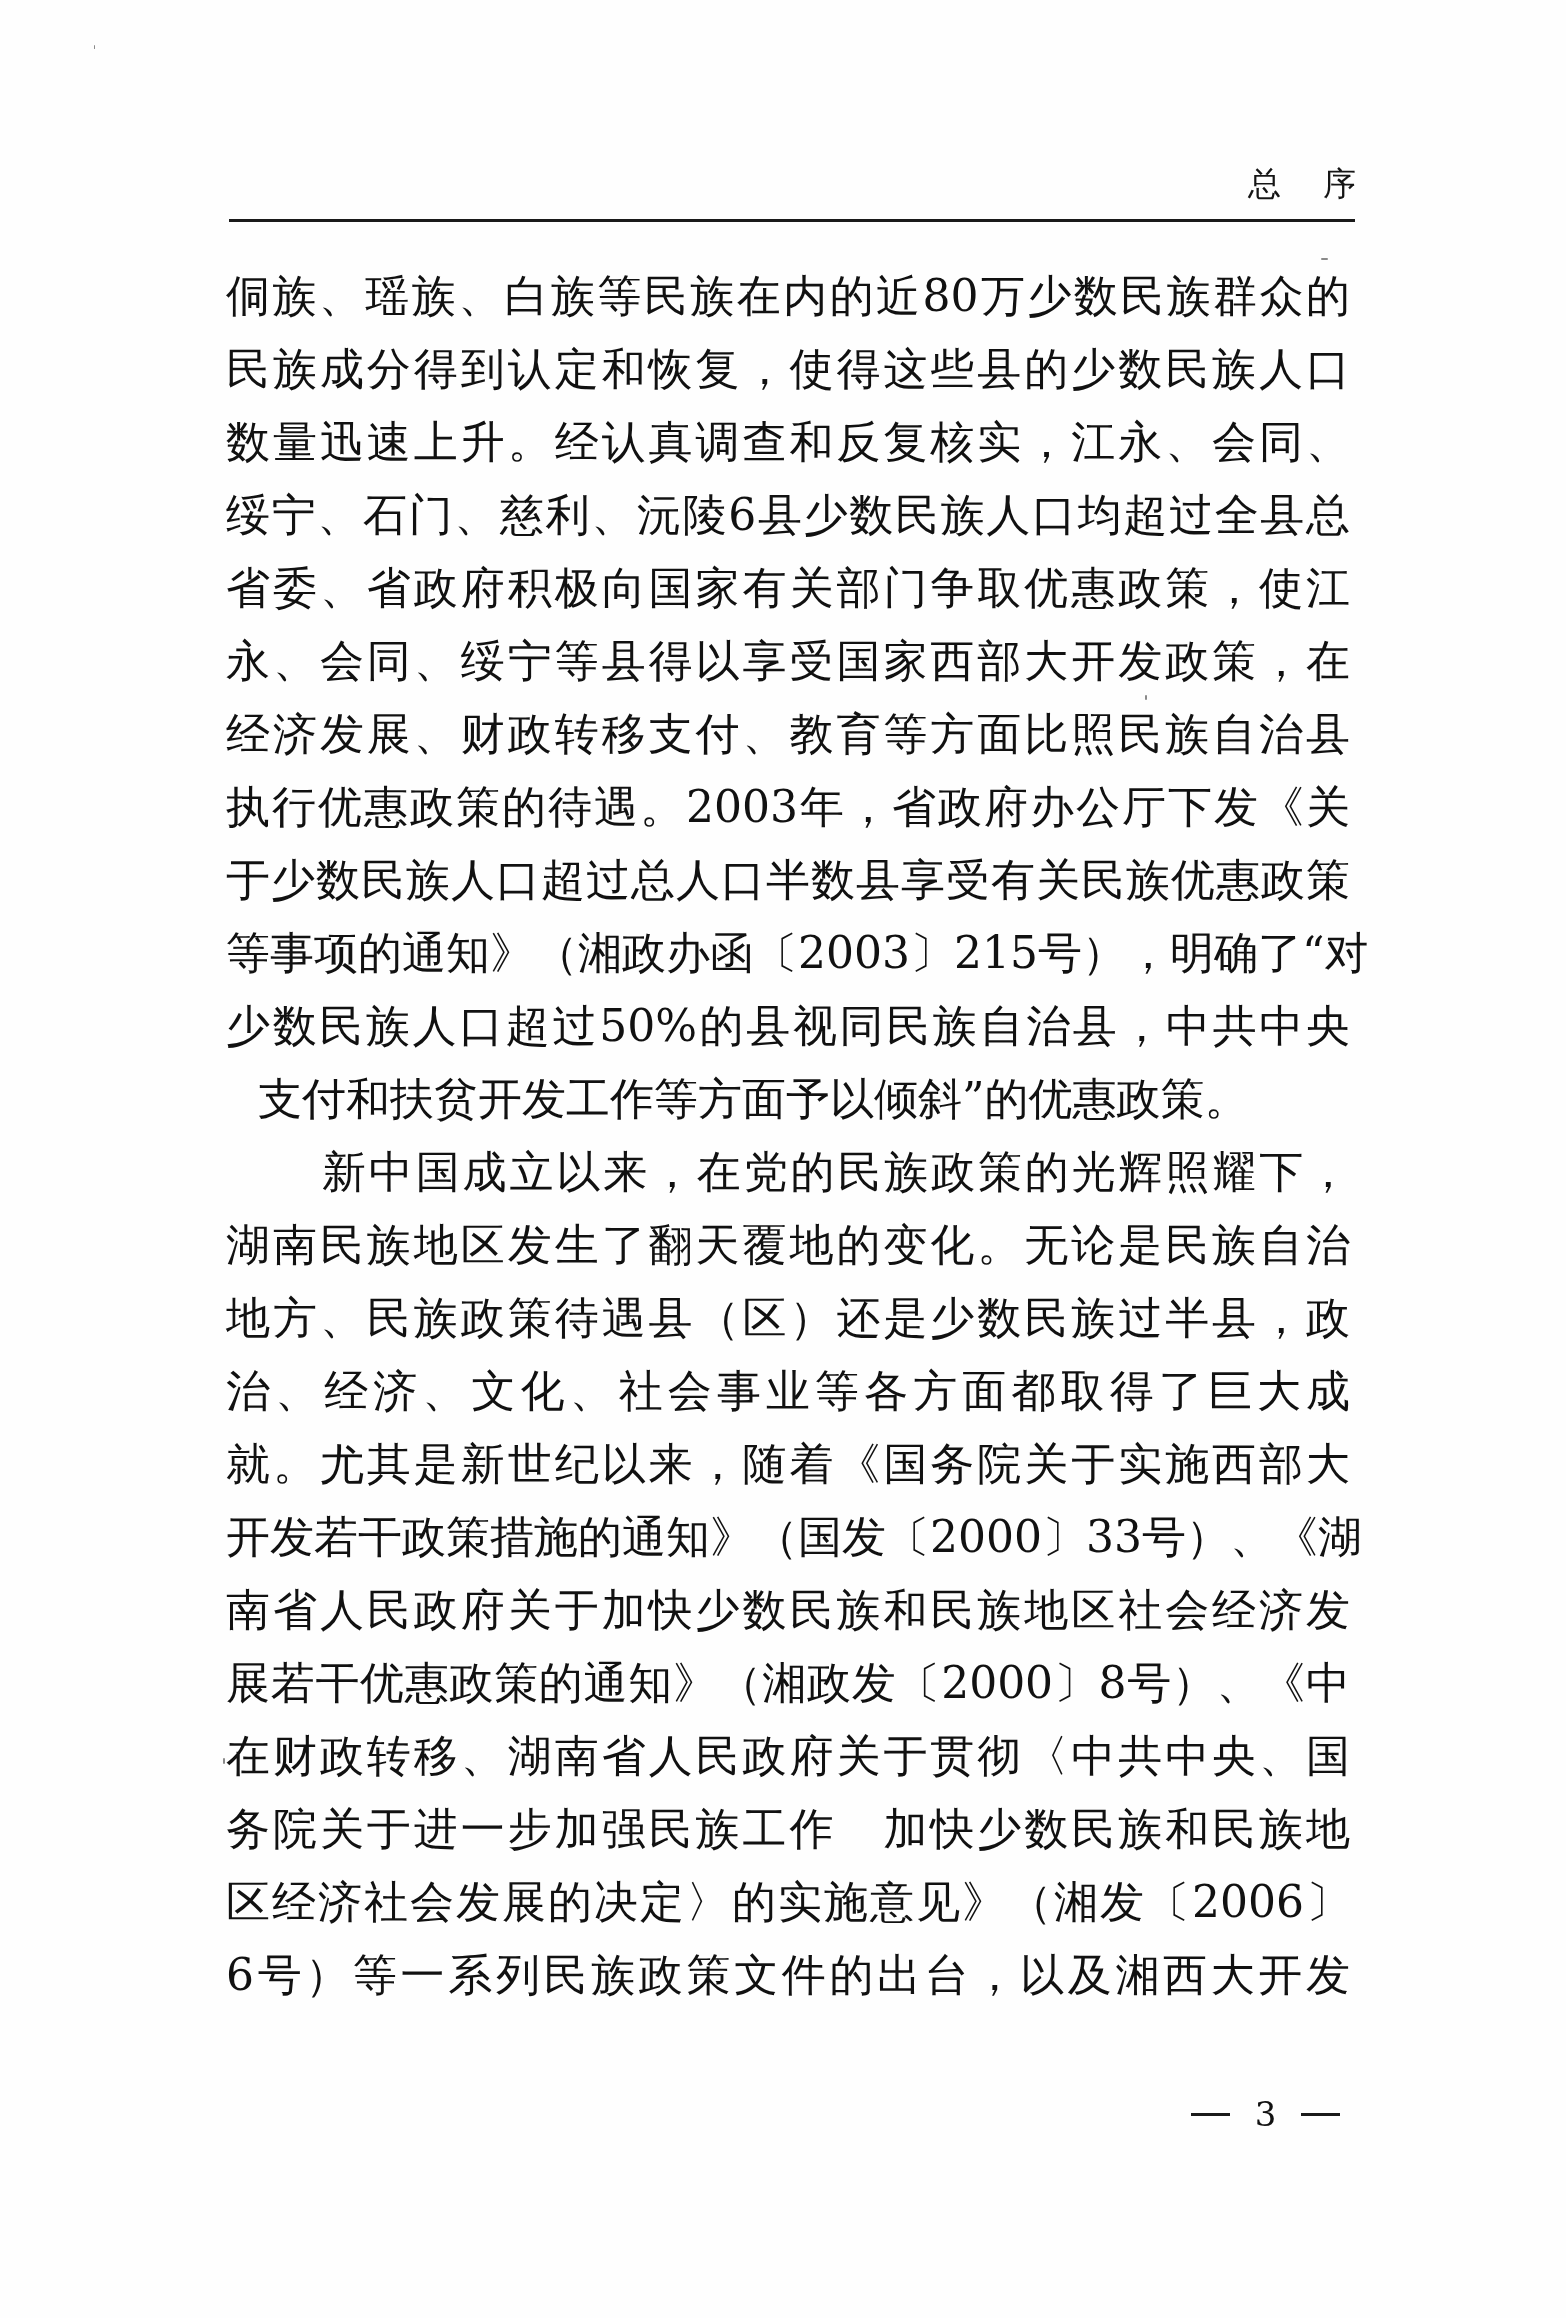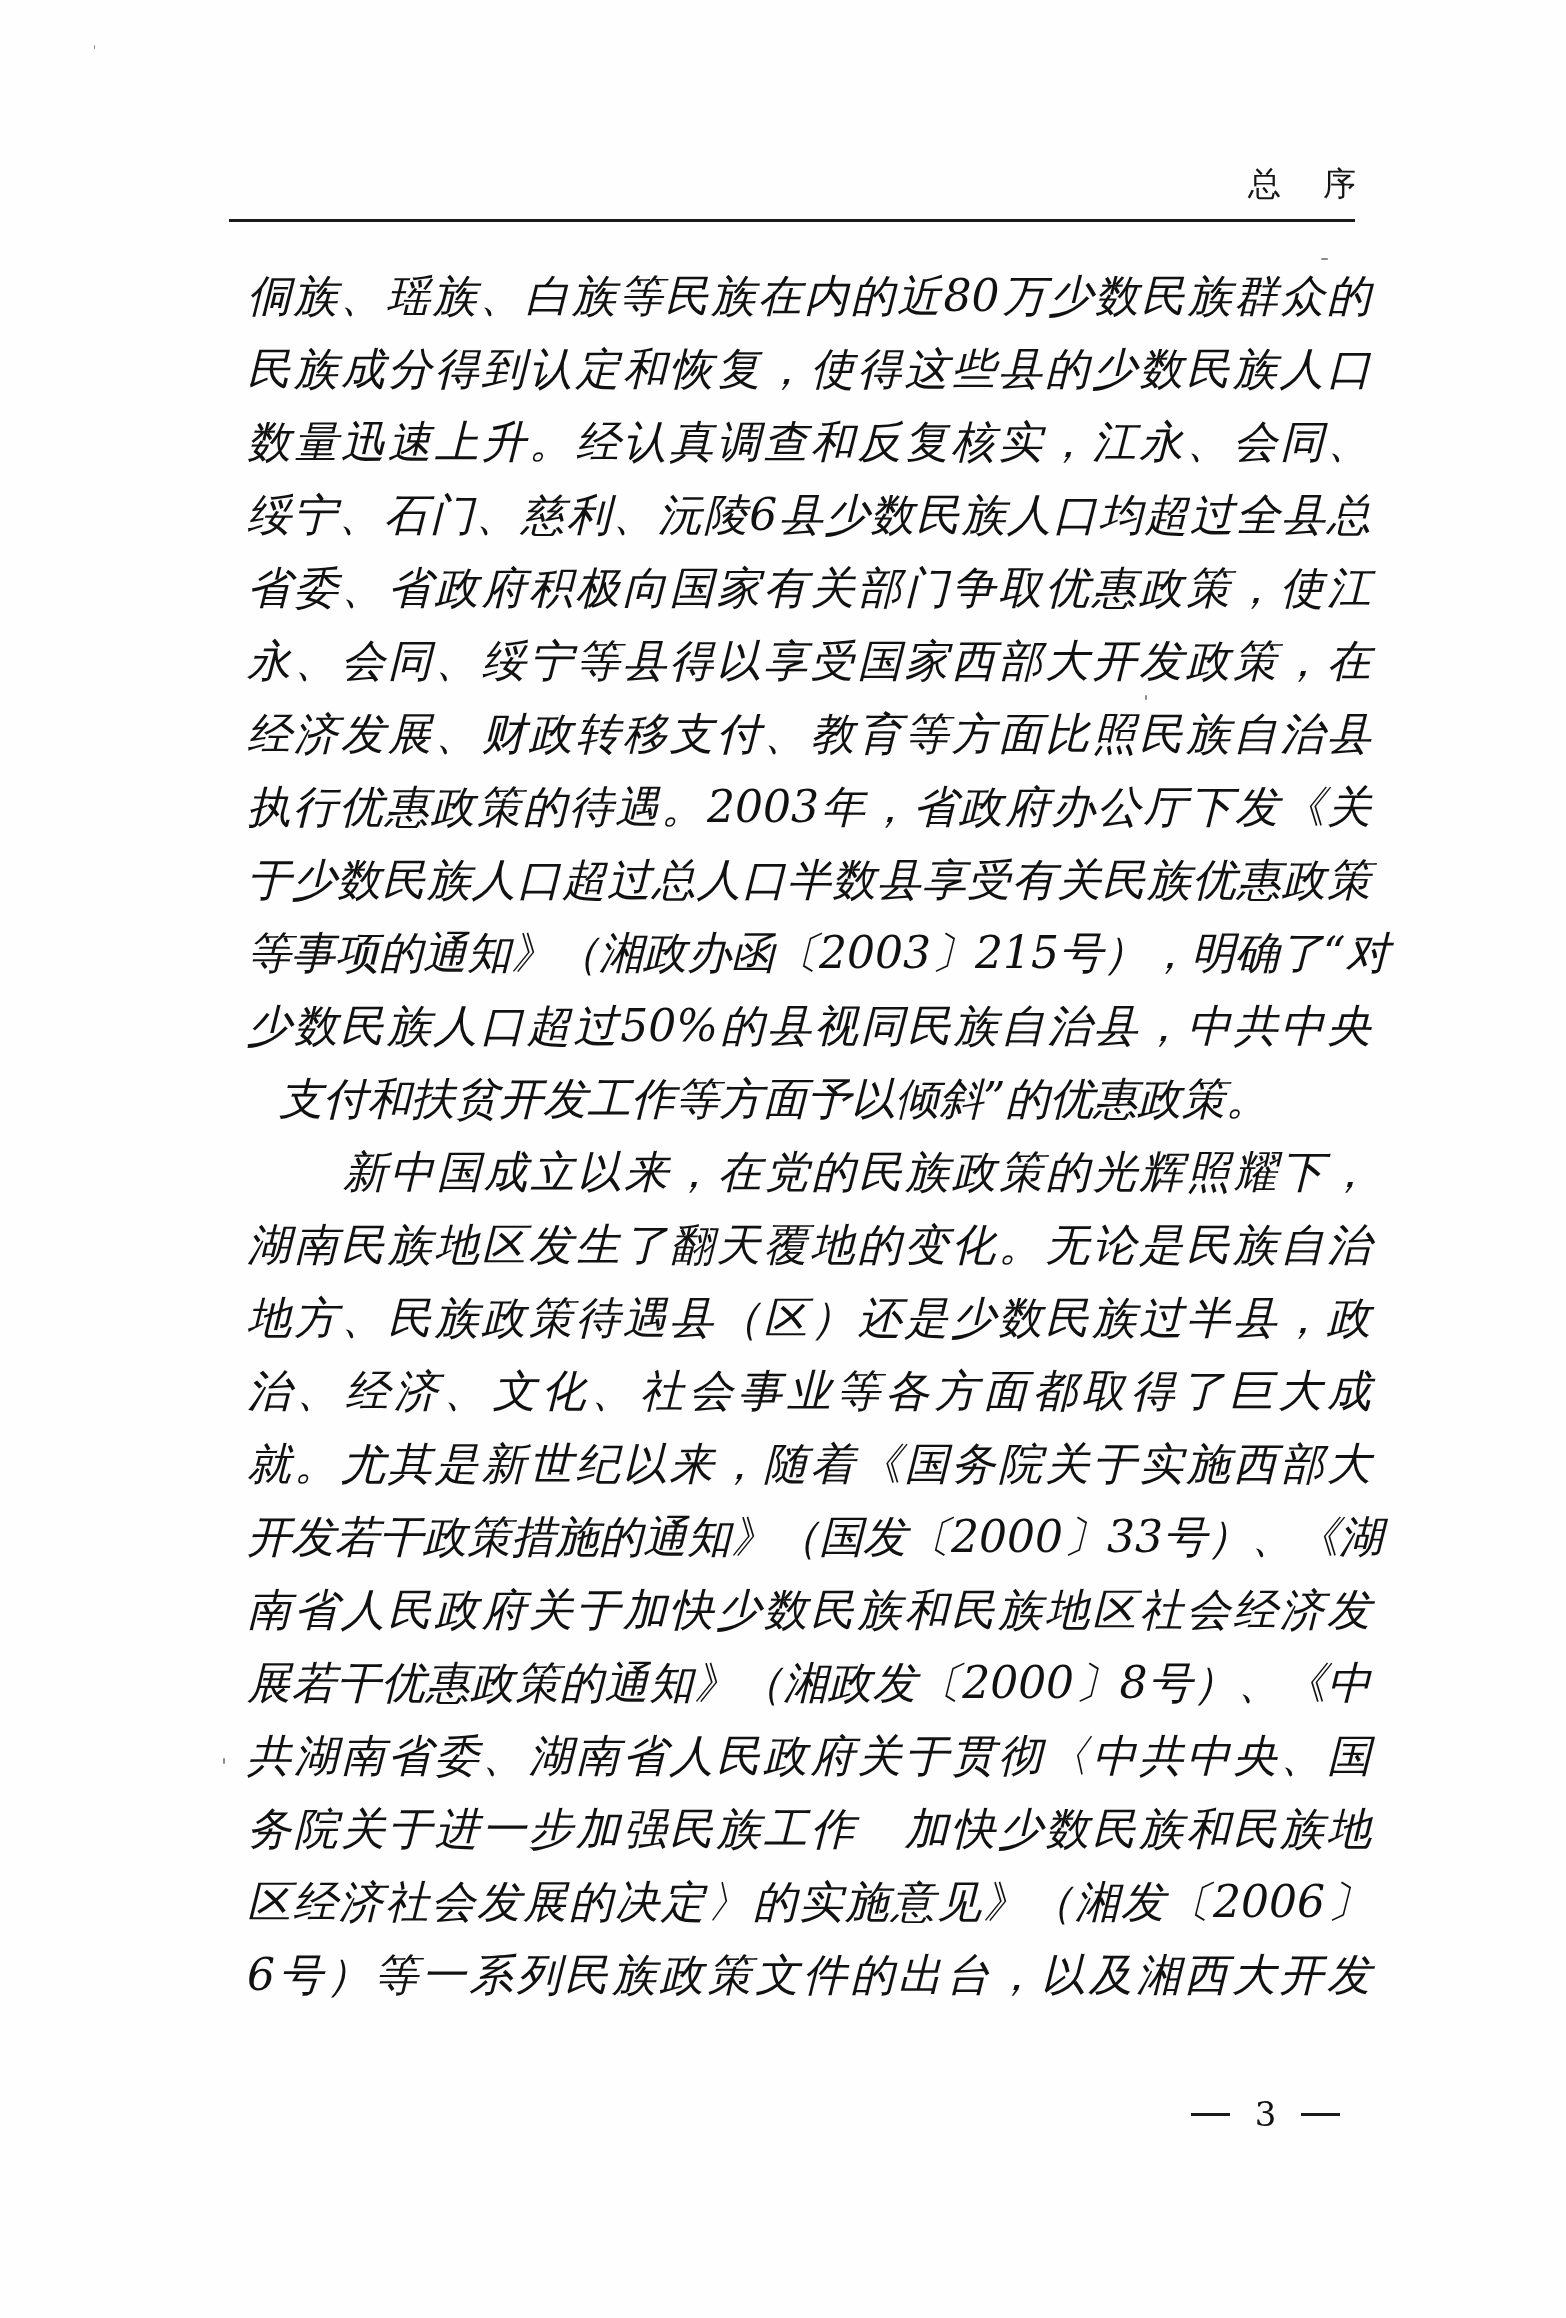--- a/index.html
+++ b/index.html
@@ -37,24 +37,23 @@
   .head-rule {
     position: absolute;
     top: 219px;
     left: 229px;
     width: 1126px;
     height: 2.9px;
     background: #1a1a1a;
   }
   .body-text {
     position: absolute;
-    left: 247px;
+    left: 226px;
     top: 265px;
     width: 1124px;
-    font-style: italic;
   }
   .line {
     display: block;
     height: 73px;
     line-height: 62px;
     font-size: 44px;
     white-space: nowrap;
     text-align: justify;
     text-align-last: justify;
     overflow: visible;
@@ -121,21 +120,21 @@
 
     <div>
       <span class="line indent">新中国成立以来，在党的民族政策的光辉照耀下，</span>
       <span class="line">湖南民族地区发生了翻天覆地的变化。无论是民族自治</span>
       <span class="line">地方、民族政策待遇县（区）还是少数民族过半县，政</span>
       <span class="line">治、经济、文化、社会事业等各方面都取得了巨大成</span>
       <span class="line">就。尤其是新世纪以来，随着《国务院关于实施西部大</span>
       <span class="line">开发若干政策措施的通知》（国发〔2000〕33号）、《湖</span>
       <span class="line">南省人民政府关于加快少数民族和民族地区社会经济发</span>
       <span class="line">展若干优惠政策的通知》（湘政发〔2000〕8号）、《中</span>
-      <span class="line">共湖南省委、湖南省人民政府关于贯彻〈中共中央、国</span>
+      <span class="line">在财政转移、湖南省人民政府关于贯彻〈中共中央、国</span>
       <span class="line">务院关于进一步加强民族工作　加快少数民族和民族地</span>
       <span class="line">区经济社会发展的决定〉的实施意见》（湘发〔2006〕</span>
       <span class="line">6号）等一系列民族政策文件的出台，以及湘西大开发</span>
     </div>
   </div>
 
   <div class="folio">
     <span class="dash"></span>
     <span>3</span>
     <span class="dash"></span>

